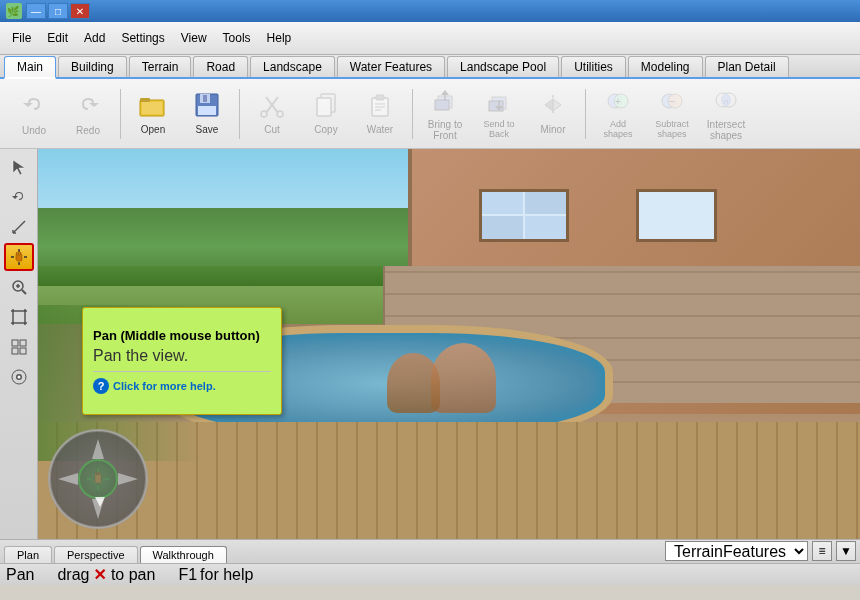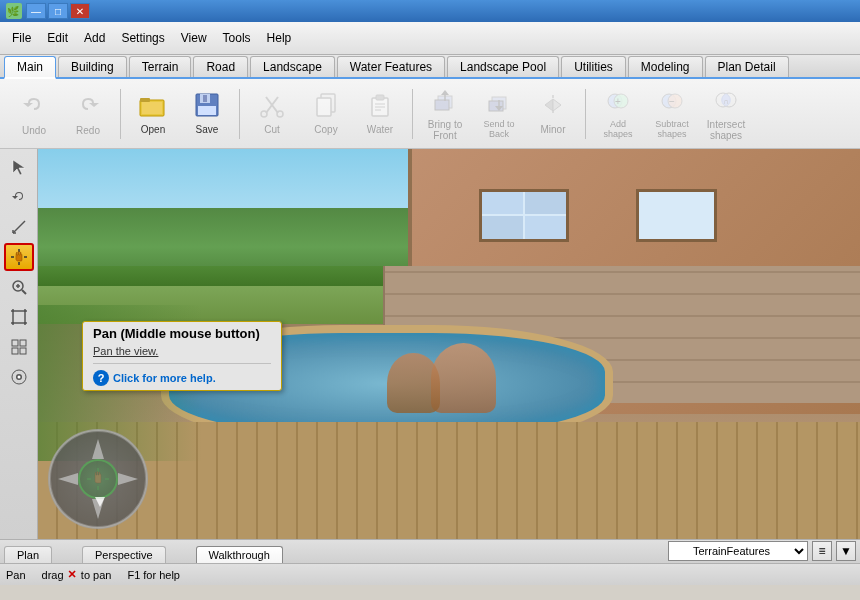--- a/index.html
+++ b/index.html
@@ -152,40 +152,39 @@
       flex: 1;
       position: relative;
       overflow: hidden;
       background: #6a9060;
     }
 
     
     #tooltip {
       position: absolute;
       left: 44px;
-      top: 172px;
-      background: #e5e5e5;
+      top: 158px;
+      background: #bef264;
       border: 1px solid #c0a000;
       border-radius: 3px;
-      padding: 4px 10px;
+      padding: 20px 10px;
       min-width: 200px;
       box-shadow: 2px 2px 5px rgba(0,0,0,0.3);
       z-index: 100;
     }
     #tooltip .tooltip-title {
       font-weight: bold;
       font-size: 13px;
       margin-bottom: 4px;
       color: #000;
     }
     #tooltip .tooltip-desc {
-      font-size: 11px;
+      font-size: 16px;
       color: #333;
       margin-bottom: 6px;
-      text-decoration: underline;
     }
     #tooltip .tooltip-divider {
       border-top: 1px solid #c0c0c0;
       margin: 6px 0;
     }
     #tooltip .tooltip-help {
       display: flex;
       align-items: center;
       gap: 4px;
       font-size: 11px;
@@ -236,21 +235,20 @@
     }
 
     
     #bottom-tabs {
       height: 24px;
       background: linear-gradient(to bottom, #e0e0e0, #d0d0d0);
       border-top: 1px solid #b0b0b0;
       display: flex;
       align-items: flex-end;
       padding: 0 4px;
-      gap: 28px;
     }
     .view-tab {
       padding: 2px 12px;
       cursor: pointer;
       border: 1px solid #b0b0b0;
       border-bottom: none;
       background: linear-gradient(to bottom, #efefef, #e0e0e0);
       margin-right: 2px;
       border-radius: 3px 3px 0 0;
       font-size: 11px;
@@ -265,22 +263,22 @@
       margin-left: auto;
       display: flex;
       align-items: center;
       gap: 4px;
       margin-bottom: 2px;
     }
     .view-dropdown {
       height: 20px;
       border: 1px solid #888;
       background: white;
-      font-size: 11px;
-      padding: 0 20px;
+      font-size: 16px;
+      padding: 0 4px;
       cursor: pointer;
       margin-left: 24px;
     }
     .view-ctrl-btn {
       width: 20px;
       height: 20px;
       border: 1px solid #888;
       background: linear-gradient(to bottom, #f0f0f0, #e0e0e0);
       cursor: pointer;
       display: flex;
@@ -290,22 +288,22 @@
     }
 
     
     #status-bar {
       height: 22px;
       background: linear-gradient(to bottom, #e0e0e0, #d0d0d0);
       border-top: 1px solid #b0b0b0;
       display: flex;
       align-items: center;
       padding: 0 6px;
-      font-size: 11px;
-      gap: 16px;
+      font-size: 16px;
+      gap: 23px;
     }
     .status-item {
       display: flex;
       align-items: center;
       gap: 3px;
     }
     .status-x { color: #cc0000; font-weight: bold; margin: 0 1px; }
 
     
     #viewport-image {

